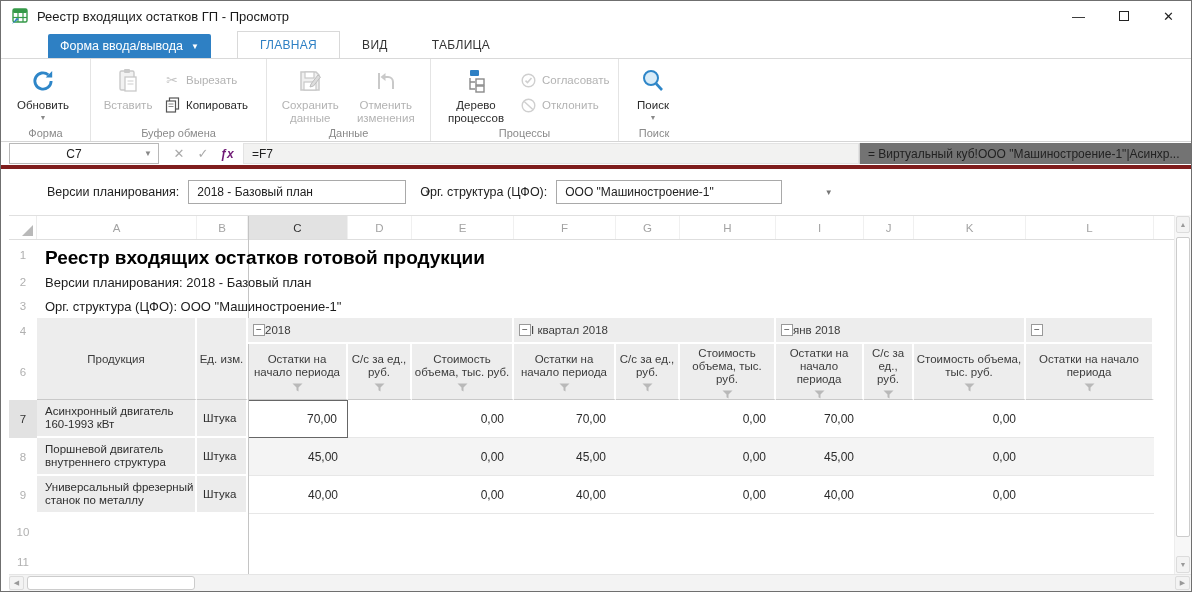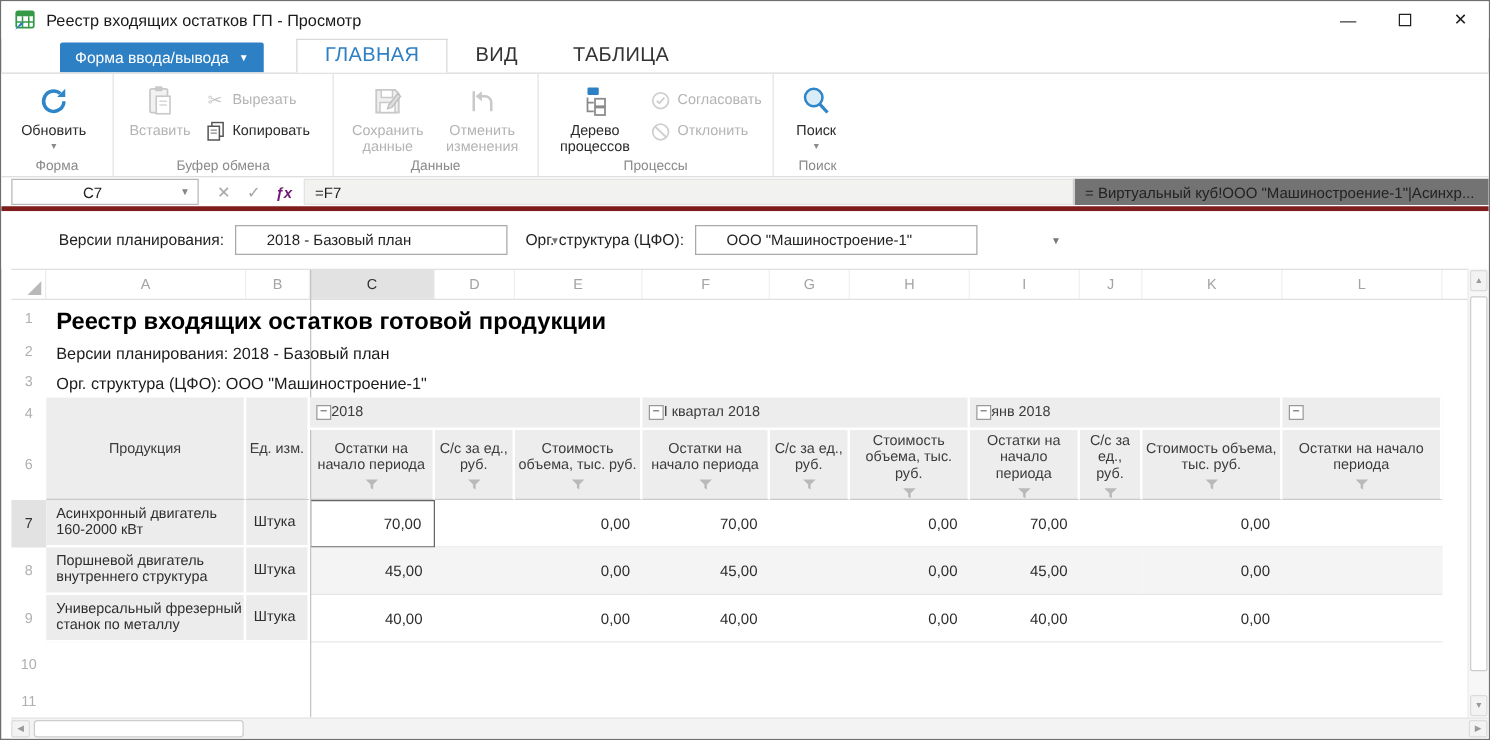--- a/index.html
+++ b/index.html
@@ -13,21 +13,21 @@
   .apptitle { margin-left:8px; font-size:13px; color:#1a1a1a; }
   .winbtns { position:absolute; right:0; top:0; height:30px; display:flex; }
   .winbtn { width:45px; height:30px; display:flex; align-items:center; justify-content:center; color:#222; font-size:13px; cursor:default; }
   .maxbox { width:10px; height:10px; border:1px solid #222; }
 
   
   .tabrow { position:absolute; left:16px; top:30px; right:0; height:27px; display:flex; align-items:flex-end;padding-left:23px; }
   .formbtn { margin-left:8px; margin-bottom:0; height:24px; background:#2e80c4; color:#fff; font-size:12.5px; display:flex; align-items:center; padding:0 12px; border-radius:2px 2px 0 0; }
   .formbtn .caret { margin-left:8px; font-size:8px; }
   .tabs { display:flex; margin-left:26px; height:27px; }
-  .tab { padding:0 22px; display:flex; align-items:center; font-size:16px; color:#333; letter-spacing:.3px; }
+  .tab { padding:0 22px; display:flex; align-items:center; font-size:12px; color:#333; letter-spacing:.3px; }
   .tab.active { background:#fff; border:1px solid #d9d9d9; border-bottom:none; color:#2e80c4; position:relative; z-index:3; height:27px; }
 
   
   .ribbon { position:absolute; left:0; top:57px; right:0; height:84px; background:#fff; border-top:1px solid #d9d9d9; border-bottom:1px solid #d5d5d5; display:flex; }
   .rgroup { position:relative; display:flex; align-items:flex-start; padding:5px 6px 16px 6px; border-right:1px solid #e4e4e4; }
   .rgroup:last-child { border-right:none; }
   .glabel { position:absolute; left:0; right:0; bottom:2px; text-align:center; font-size:11px; color:#8a8a8a; }
   .bigbtn { width:72px; display:flex; flex-direction:column; align-items:center; text-align:center; padding-top:2px; }
   .bigbtn .bicon { height:30px; display:flex; align-items:center; justify-content:center; }
   .bigbtn .blabel { font-size:11.5px; color:#2b2b2b; line-height:13px; margin-top:3px; }
@@ -45,21 +45,21 @@
   .namebox .caret { font-size:8px; color:#888; padding:0 6px; }
   .fbicons { display:flex; align-items:center; margin-left:10px; gap:4px; }
   .fbicon { width:20px; text-align:center; color:#a9a9a9; font-size:13px; }
   .fx { font-style:italic; font-weight:bold; font-size:12px; color:#701a75; }
   .fformula { flex:1; height:21px; margin-left:6px; background:#f2f2f1; border:1px solid #e3e3e3; display:flex; align-items:center; padding-left:8px; font-size:12px; color:#222; }
   .fbinding { width:332px; height:21px; background:#737373; border-left:1px solid #cfcfcf; display:flex; align-items:center; padding-left:8px; font-size:12px; color:#222; white-space:nowrap; overflow:hidden; }
 
   
   .filterbar { position:absolute; left:0; top:168px; right:0; height:46px; display:flex; align-items:center; background:#fff; }
   .flabel { font-size:12.5px; color:#222; }
-  .combo { height:24px; border:1px solid #a9a9a9; display:flex; align-items:center; padding-left:24px; background:#fff;gap:32px; }
+  .combo { height:24px; border:1px solid #a9a9a9; display:flex; align-items:center; padding-left:8px; background:#fff;gap:32px; }
   .combo .cval { flex:1; font-size:12px; color:#222; white-space:nowrap; }
   .combo .csep { width:1px; height:16px; background:#d8d8d8; margin:0 4px; }
   .combo .caret { font-size:8px; color:#777; padding:0 7px; }
 
   
   .grid { position:absolute; left:8px; top:214px; width:1166px; height:359px; border-top:1px solid #e0e0e0; background:#fff; overflow:hidden; }
   .colhdr { display:flex; height:24px; border-bottom:1px solid #dedede; }
   .cornercell { width:28px; height:100%; position:relative; border-right:1px solid #ececec; }
   .cornercell .tri { position:absolute; right:3px; bottom:3px; width:0; height:0; border-left:11px solid transparent; border-bottom:11px solid #b9b9b9; }
   .chcell { display:flex; align-items:center; justify-content:center; font-size:11.5px; color:#a3a3a3; border-right:1px solid #f0f0f0; }
@@ -445,21 +445,21 @@
                   <path d="M0.5 0.5 h10 l-4 4 v4 l-2 -1.2 v-2.8 Z" fill="#b9b9b9"></path>
                 </svg>
               </div>
           </div>
         </div>
       </div>
     </div>
 
     <div class="sheetrow drow">
       <div class="rownum sel">7</div>
-      <div class="dleft w-a">Асинхронный двигатель 160-2000 кВт</div>
+      <div class="dleft w-a">Асинхронный двигатель 160-1993 кВт</div>
       <div class="dleft unitcell w-b">Штука</div>
       <div class="dcell selcell w-c">70,00</div>
       <div class="dcell w-d"></div>
       <div class="dcell w-e">0,00</div>
       <div class="dcell w-f">70,00</div>
       <div class="dcell w-g"></div>
       <div class="dcell w-h">0,00</div>
       <div class="dcell w-i">70,00</div>
       <div class="dcell w-j"></div>
       <div class="dcell w-k">0,00</div>

